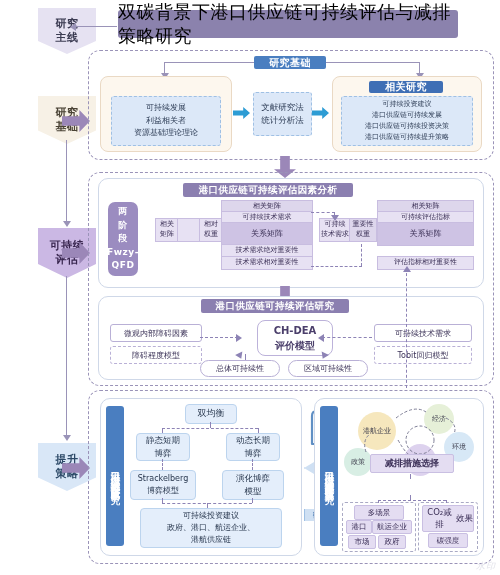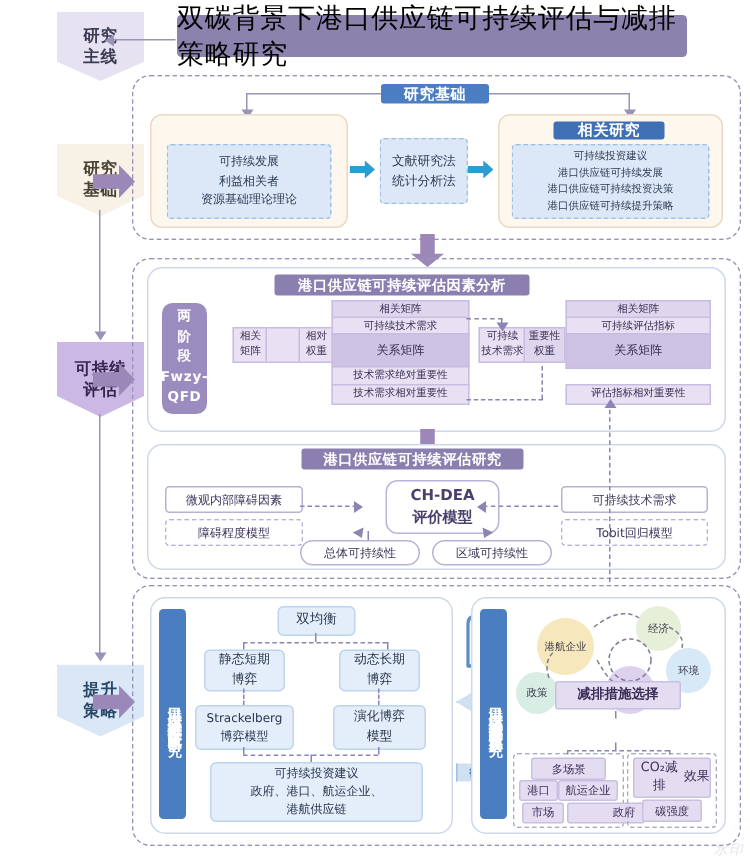--- a/index.html
+++ b/index.html
@@ -421,21 +421,21 @@
     <circle cx="84" cy="40" r="14" fill="none" stroke="#7d7d95" stroke-width="1" stroke-dasharray="3,2"></circle>
   </svg>
 
   <div class="tag" style="left:370px;top:454px;width:82px;height:17px;font-size:9px;font-weight:bold;">减排措施选择</div>
 
   <div class="dotgroup" style="left:342px;top:502px;width:72px;height:48px;"></div>
   <div class="tag" style="left:354px;top:505px;width:48px;height:13px;">多场景</div>
   <div class="tag" style="left:346px;top:520px;width:24px;height:12px;">港口</div>
   <div class="tag" style="left:372px;top:520px;width:38px;height:12px;">航运企业</div>
   <div class="tag" style="left:348px;top:535px;width:26px;height:12px;">市场</div>
-  <div class="tag" style="left:378px;top:535px;width:26px;height:12px;padding-left:24px;">政府</div>
+  <div class="tag" style="left:378px;top:535px;width:26px;height:12px;">政府</div>
 
   <div class="dotgroup" style="left:418px;top:502px;width:58px;height:48px;"></div>
   <div class="tag" style="left:422px;top:505px;width:50px;height:25px;font-size:8.5px;">
     <div>CO₂减排</div>
     <div>效果</div>
   </div>
   <div class="tag" style="left:428px;top:533px;width:38px;height:13px;">碳强度</div>
 
   <div class="dotline-v" style="left:410px;top:495px;height:5px;"></div>
   <div class="dotline" style="left:378px;top:500px;width:68px;"></div>

